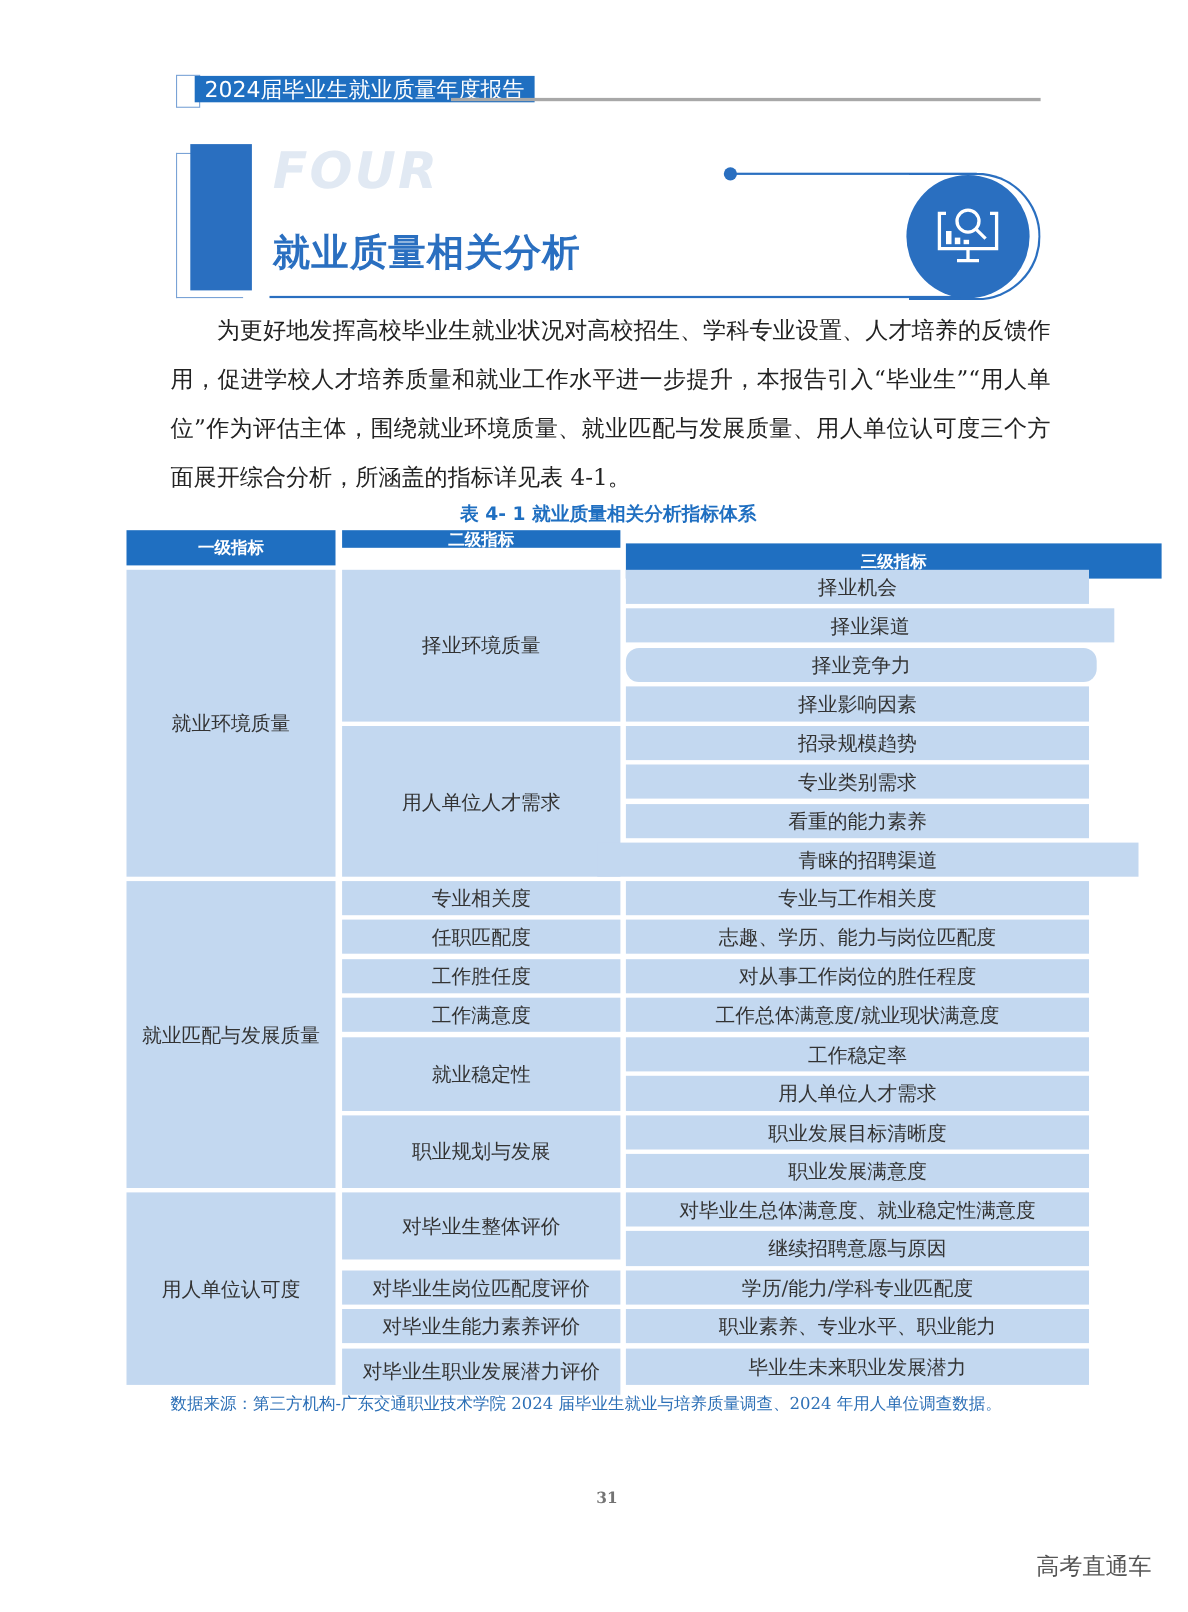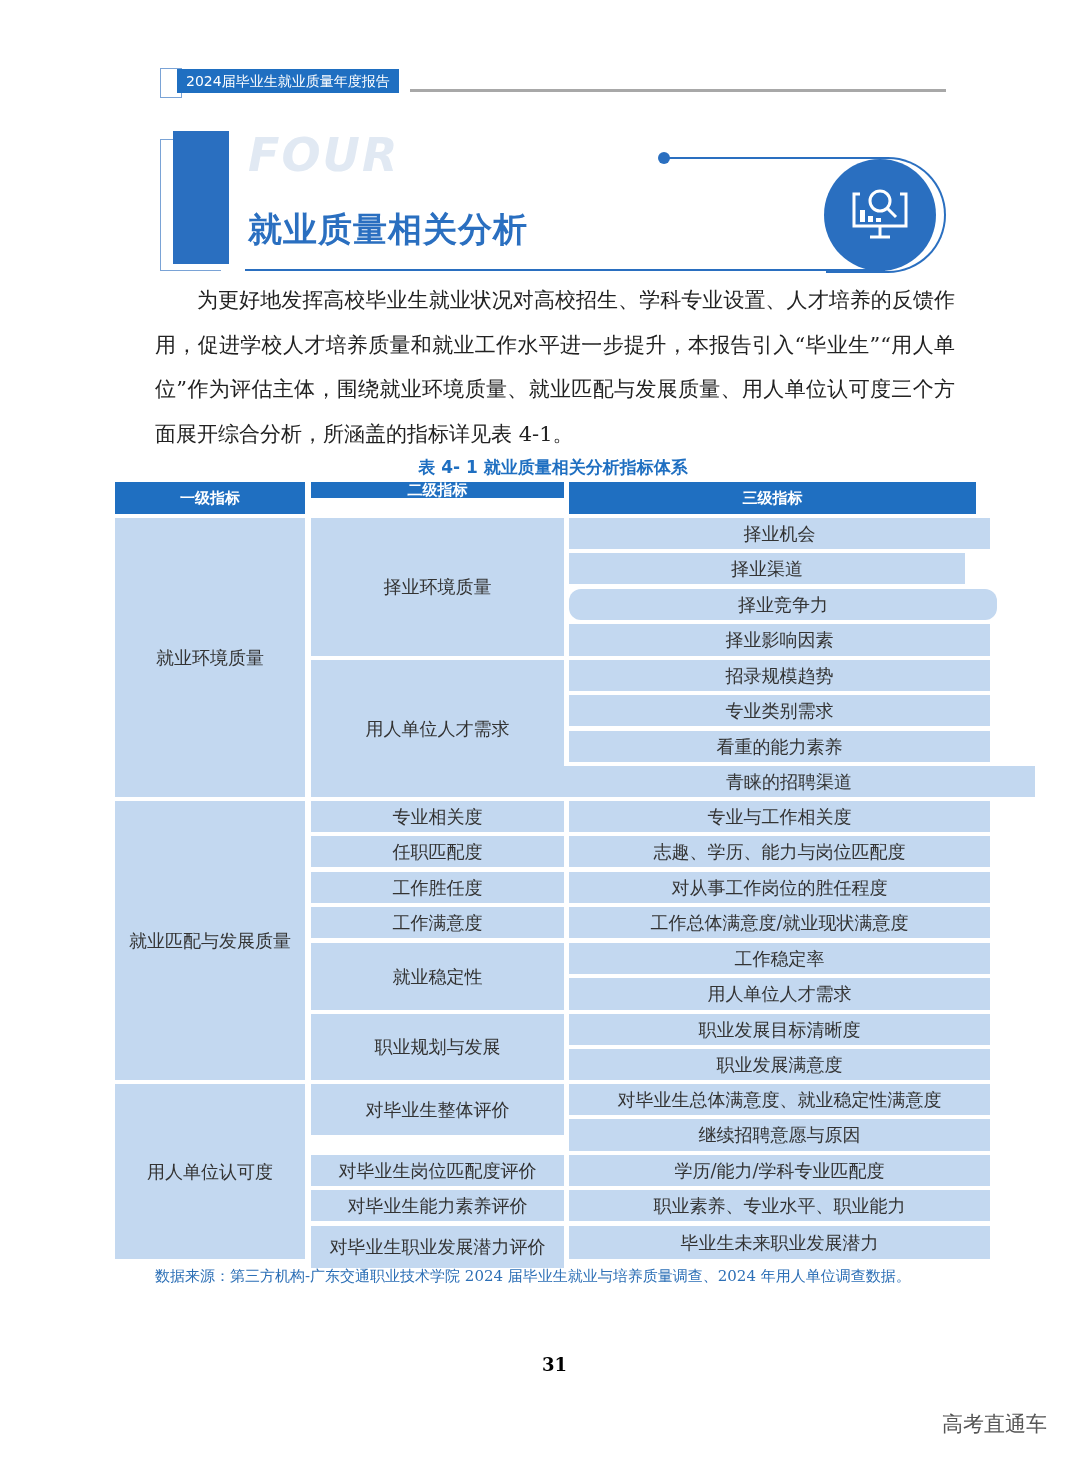--- a/index.html
+++ b/index.html
@@ -3,21 +3,21 @@
 <meta charset="utf-8">
 <style>
   html, body { margin: 0; padding: 0; }
   body {
     width: 1080px; height: 1465px; background: #ffffff; position: relative; overflow: hidden;
     font-family: "DejaVu Serif", "Liberation Serif", serif; color: #222;
   }
   .hdr-box { position: absolute; left: 160px; top: 68px; width: 20px; height: 28px; border: 1px solid #7aa3d6; }
   .hdr-tag {
     position: absolute; left: 177px; top: 69px; height: 24px; padding: 0 9px;
-    background: #1f6fc1; color: #fff; font-family: "DejaVu Sans", sans-serif; font-size: 14px; line-height: 24px;
+    background: #1f6fc1; color: #fff; font-family: "DejaVu Sans", sans-serif; font-size: 20px; line-height: 24px;
   }
   .hdr-line { position: absolute; left: 410px; top: 89px; width: 536px; height: 3px; background: #a8a8a8; }
 
   .sec-outline { position: absolute; left: 160px; top: 139px; width: 60px; height: 130px; border: 1px solid #7aa3d6; border-right: none; }
   .sec-block { position: absolute; left: 173px; top: 131px; width: 56px; height: 133px; background: #2a6fc0; }
   .sec-four {
     position: absolute; left: 248px; top: 128px; font-family: "DejaVu Sans", sans-serif;
     font-weight: bold; font-style: italic; font-size: 46px; color: #e1e9f3; letter-spacing: 2px;
   }
   .sec-title {
@@ -46,21 +46,21 @@
   .cell {
     position: absolute; background: #c3d8f0; display: flex; align-items: center; justify-content: center;
     font-size: 18px; color: #333; text-align: center;
   }
   .hcell { background: #1f6fc1; color: #fff; font-family: "DejaVu Sans", sans-serif; font-weight: bold; font-size: 15px; }
 
   .source {
     position: absolute; left: 155px; top: 1262px; width: 790px; font-size: 15px; line-height: 29px; color: #2c6fb6;
   }
   .page-num {
-    position: absolute; left: 542px; top: 1354px; font-weight: bold; font-size: 18px; color: #000000;
+    position: absolute; left: 542px; top: 1354px; font-weight: bold; font-size: 14px; color: #737373;
   }
   .watermark {
     position: absolute; left: 942px; top: 1410px; font-family: "DejaVu Sans", sans-serif; font-size: 21px; color: #555;
   }
 </style>
 </head>
 <body>
 
 <div class="hdr-box"></div>
 <div class="hdr-tag">2024届毕业生就业质量年度报告</div>
@@ -88,41 +88,41 @@
 </div>
 
 <p class="para" style="margin:0;">为更好地发挥高校毕业生就业状况对高校招生、学科专业设置、人才培养的反馈作用，促进学校人才培养质量和就业工作水平进一步提升，本报告引入“毕业生”“用人单位”作为评估主体，围绕就业环境质量、就业匹配与发展质量、用人单位认可度三个方面展开综合分析，所涵盖的指标详见表 4-1。</p>
 
 <div class="tbl-caption">表 4- 1  就业质量相关分析指标体系</div>
 
 <div class="grid">
 
   <div class="cell hcell" style="left:0;top:0;width:190px;height:32px;">一级指标</div>
   <div class="cell hcell" style="left:196px;top:0;width:253px;height:16px;">二级指标</div>
-  <div class="cell hcell" style="left:454px;top:0;width:407px;height:32px;">三级指标</div>
+  <div class="cell hcell" style="left:454px;top:12px;width:487px;height:32px;">三级指标</div>
 
   <div class="cell" style="left:0;top:36px;width:190px;height:279px;">就业环境质量</div>
   <div class="cell" style="left:0;top:319px;width:190px;height:279px;">就业匹配与发展质量</div>
   <div class="cell" style="left:0;top:602px;width:190px;height:175px;">用人单位认可度</div>
 
   <div class="cell" style="left:196px;top:36px;width:253px;height:138px;">择业环境质量</div>
   <div class="cell" style="left:196px;top:178px;width:253px;height:137px;">用人单位人才需求</div>
   <div class="cell" style="left:196px;top:319px;width:253px;height:31px;">专业相关度</div>
   <div class="cell" style="left:196px;top:354px;width:253px;height:31px;">任职匹配度</div>
   <div class="cell" style="left:196px;top:390px;width:253px;height:31px;">工作胜任度</div>
   <div class="cell" style="left:196px;top:425px;width:253px;height:31px;">工作满意度</div>
   <div class="cell" style="left:196px;top:461px;width:253px;height:67px;">就业稳定性</div>
   <div class="cell" style="left:196px;top:532px;width:253px;height:66px;">职业规划与发展</div>
-  <div class="cell" style="left:196px;top:602px;width:253px;height:51px;">对毕业生整体评价</div>
+  <div class="cell" style="left:196px;top:602px;width:253px;height:61px;">对毕业生整体评价</div>
   <div class="cell" style="left:196px;top:673px;width:253px;height:31px;">对毕业生岗位匹配度评价</div>
   <div class="cell" style="left:196px;top:708px;width:253px;height:31px;">对毕业生能力素养评价</div>
   <div class="cell" style="left:196px;top:744px;width:253px;height:42px;">对毕业生职业发展潜力评价</div>
 
   <div class="cell" style="left:454px;top:36px;width:421px;height:31px;">择业机会</div>
-  <div class="cell" style="left:454px;top:71px;width:396px;height:31px;">择业渠道</div>
+  <div class="cell" style="left:454px;top:71px;width:444px;height:31px;">择业渠道</div>
   <div class="cell" style="left:454px;top:107px;width:428px;height:31px;border-radius:12px;">择业竞争力</div>
   <div class="cell" style="left:454px;top:142px;width:421px;height:32px;">择业影响因素</div>
   <div class="cell" style="left:454px;top:178px;width:421px;height:31px;">招录规模趋势</div>
   <div class="cell" style="left:454px;top:213px;width:421px;height:31px;">专业类别需求</div>
   <div class="cell" style="left:454px;top:249px;width:421px;height:31px;">看重的能力素养</div>
   <div class="cell" style="left:428px;top:284px;width:492px;height:31px;">青睐的招聘渠道</div>
   <div class="cell" style="left:454px;top:319px;width:421px;height:31px;">专业与工作相关度</div>
   <div class="cell" style="left:454px;top:354px;width:421px;height:31px;">志趣、学历、能力与岗位匹配度</div>
   <div class="cell" style="left:454px;top:390px;width:421px;height:31px;">对从事工作岗位的胜任程度</div>
   <div class="cell" style="left:454px;top:425px;width:421px;height:31px;">工作总体满意度/就业现状满意度</div>

